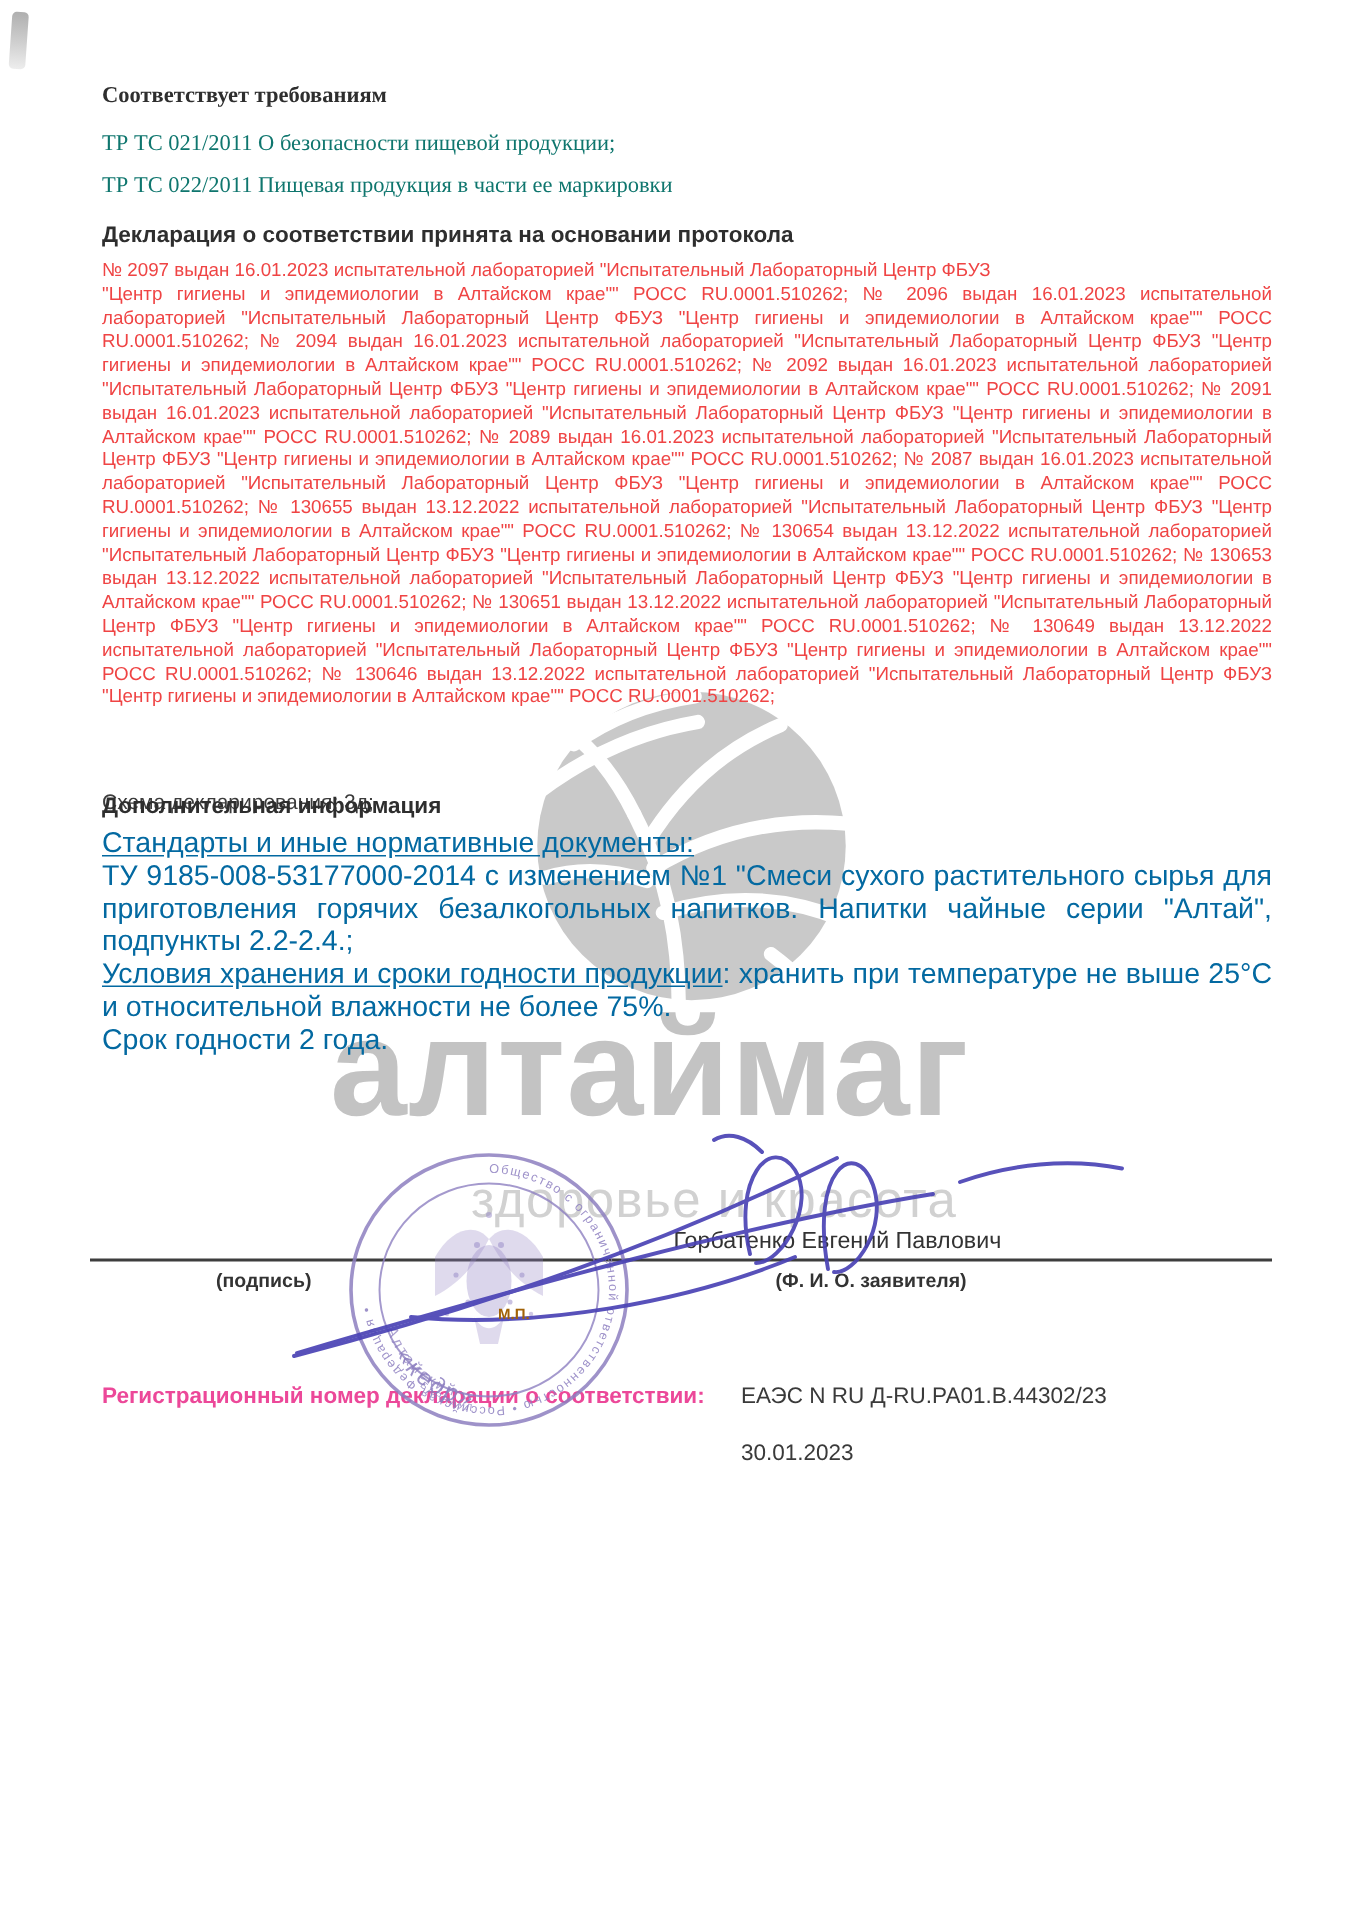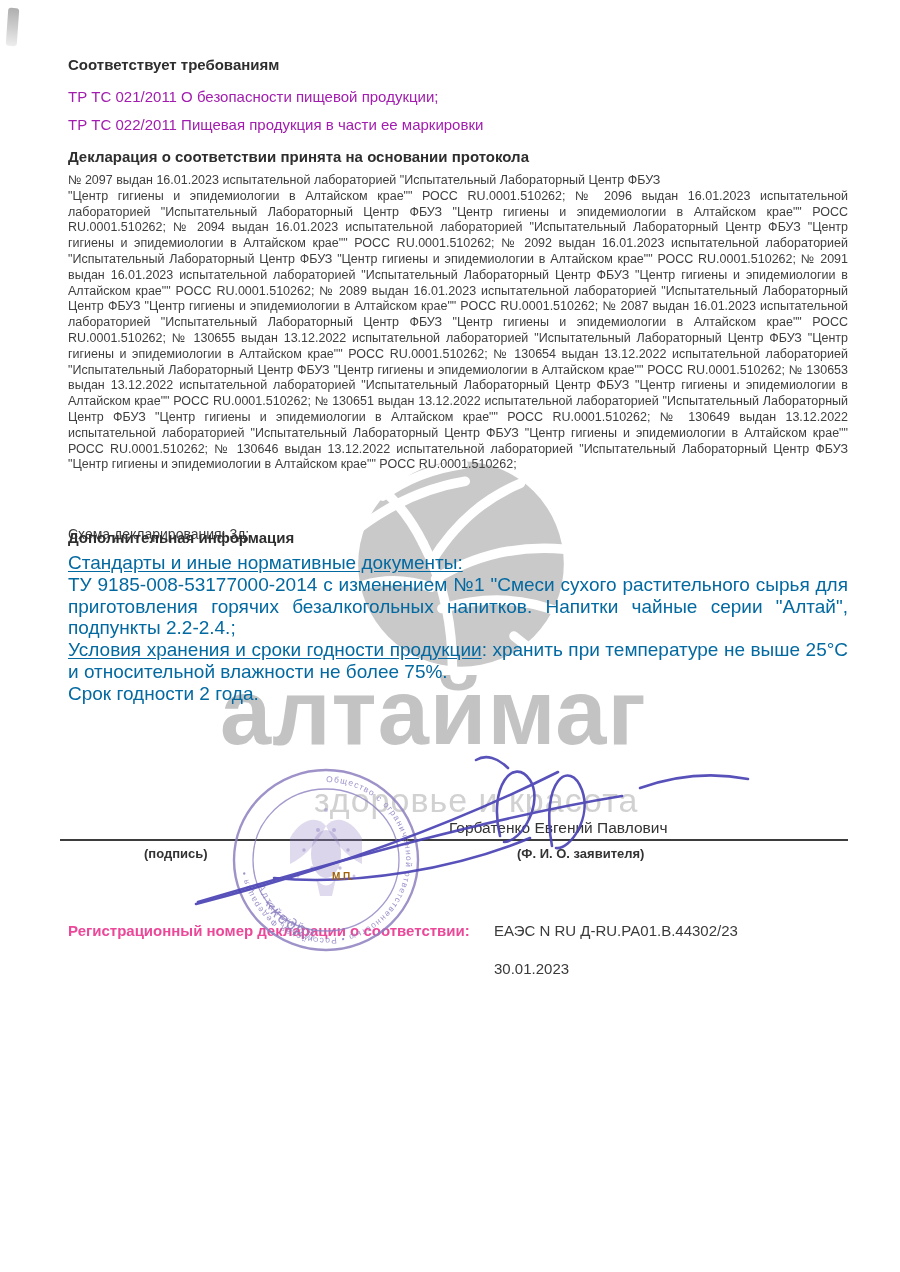--- a/index.html
+++ b/index.html
@@ -24,27 +24,27 @@
     letter-spacing:1px; opacity:.82;
   }
   .wm-tagline {
     position:absolute; left:314px; top:781px; z-index:0;
     font-size:34px; font-weight:400; color:#cfcfcf; letter-spacing:1px; opacity:.95;
   }
   
   .content { position:absolute; inset:0; z-index:2; }
   .blk { position:absolute; left:68px; width:780px; }
   h2.hd { font-size:15px; font-weight:700; color:#2e2e2e; }
-  .req { top:56px; }
+  .req { top:56px;font-family:Liberation Serif, serif; }
   .req h2 { margin-bottom:10px; }
-  .req p { font-size:15px; line-height:27.5px; color:#a21caf; }
+  .req p { font-size:15px; line-height:27.5px; color:#0f766e; }
   .protocols { top:148px; }
   .protocols h2 { margin-bottom:8px; }
   .proto {
-    font-size:12.5px; line-height:15.8px; color:#404040;
+    font-size:12.5px; line-height:15.8px; color:#ef4444;
     text-align:justify; text-justify:inter-word;
   }
   .scheme { top:486px; font-size:14px; color:#3c3c3c;margin-top:40px; }
   .additional { top:529px; }
   .additional h2 { margin-bottom:6px; }
   .additional p { font-size:19px; line-height:21.8px; color:#0369a1; }
   .just { text-align:justify; }
   .u { text-decoration:underline; text-underline-offset:2px; }
   .validity { top:696px; font-size:15.5px; font-weight:700; color:#2e2e2e; }
   .validity .val { font-weight:400; color:#3f3f3f; margin:0 13px; }

